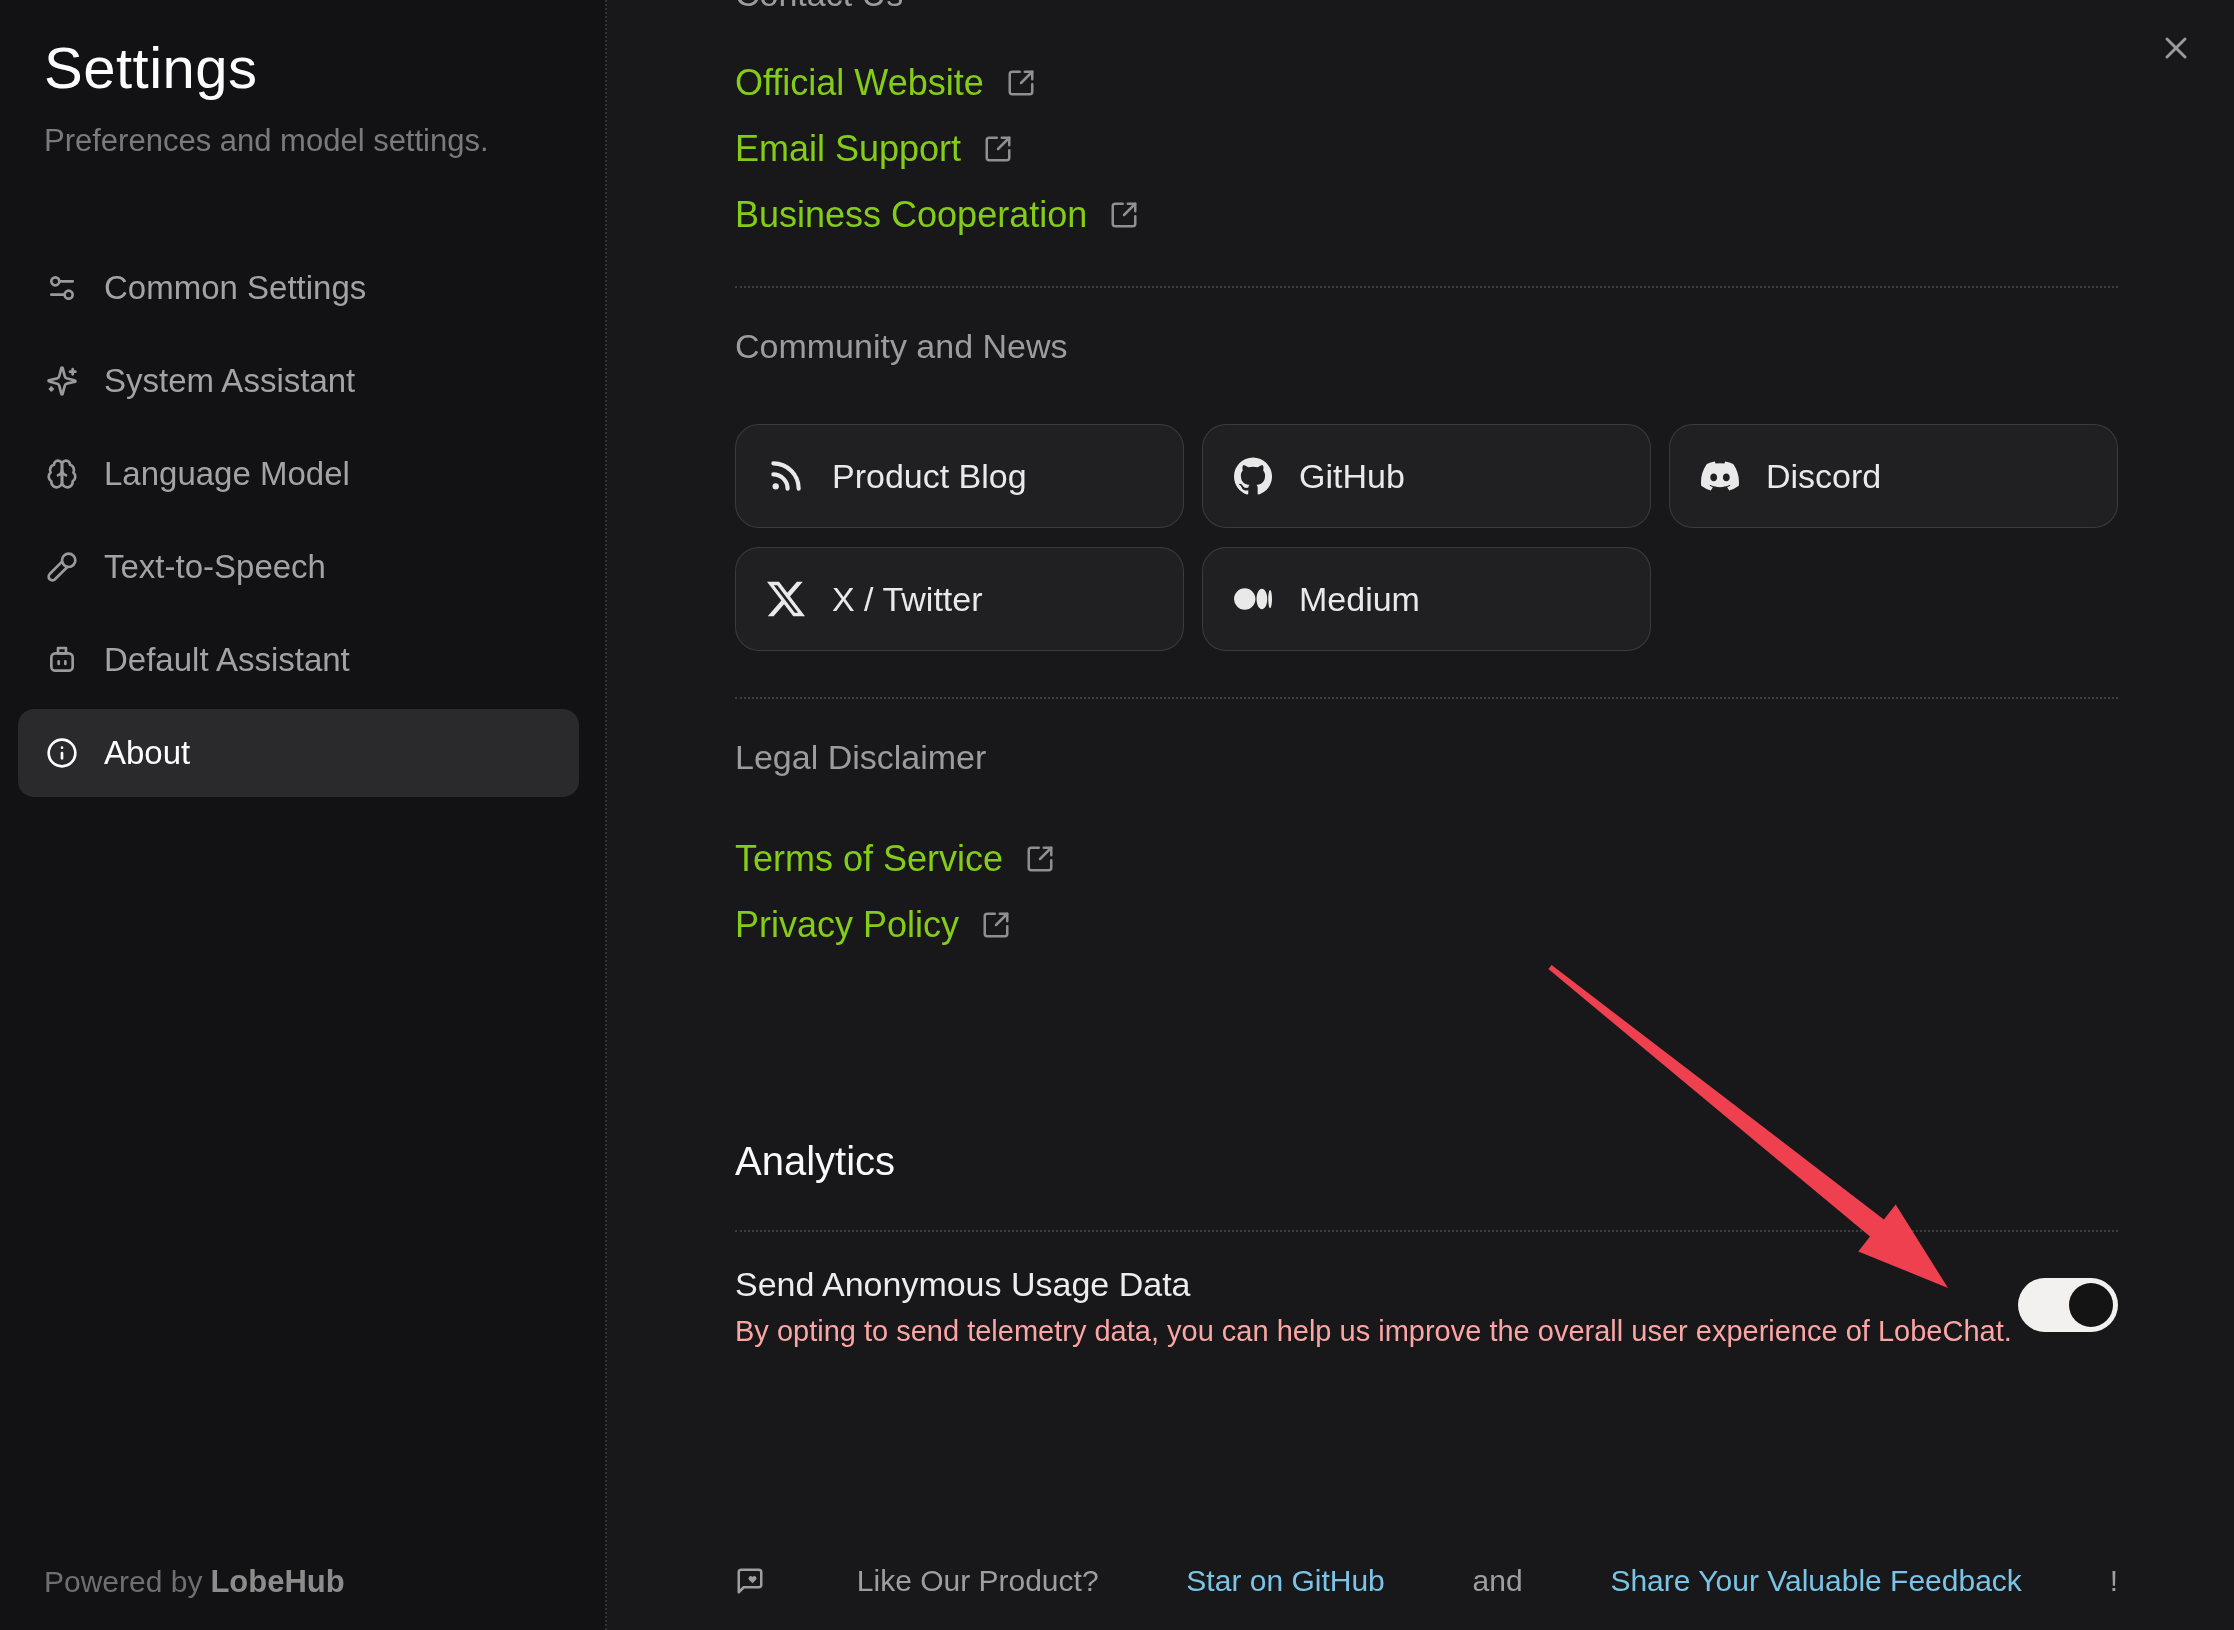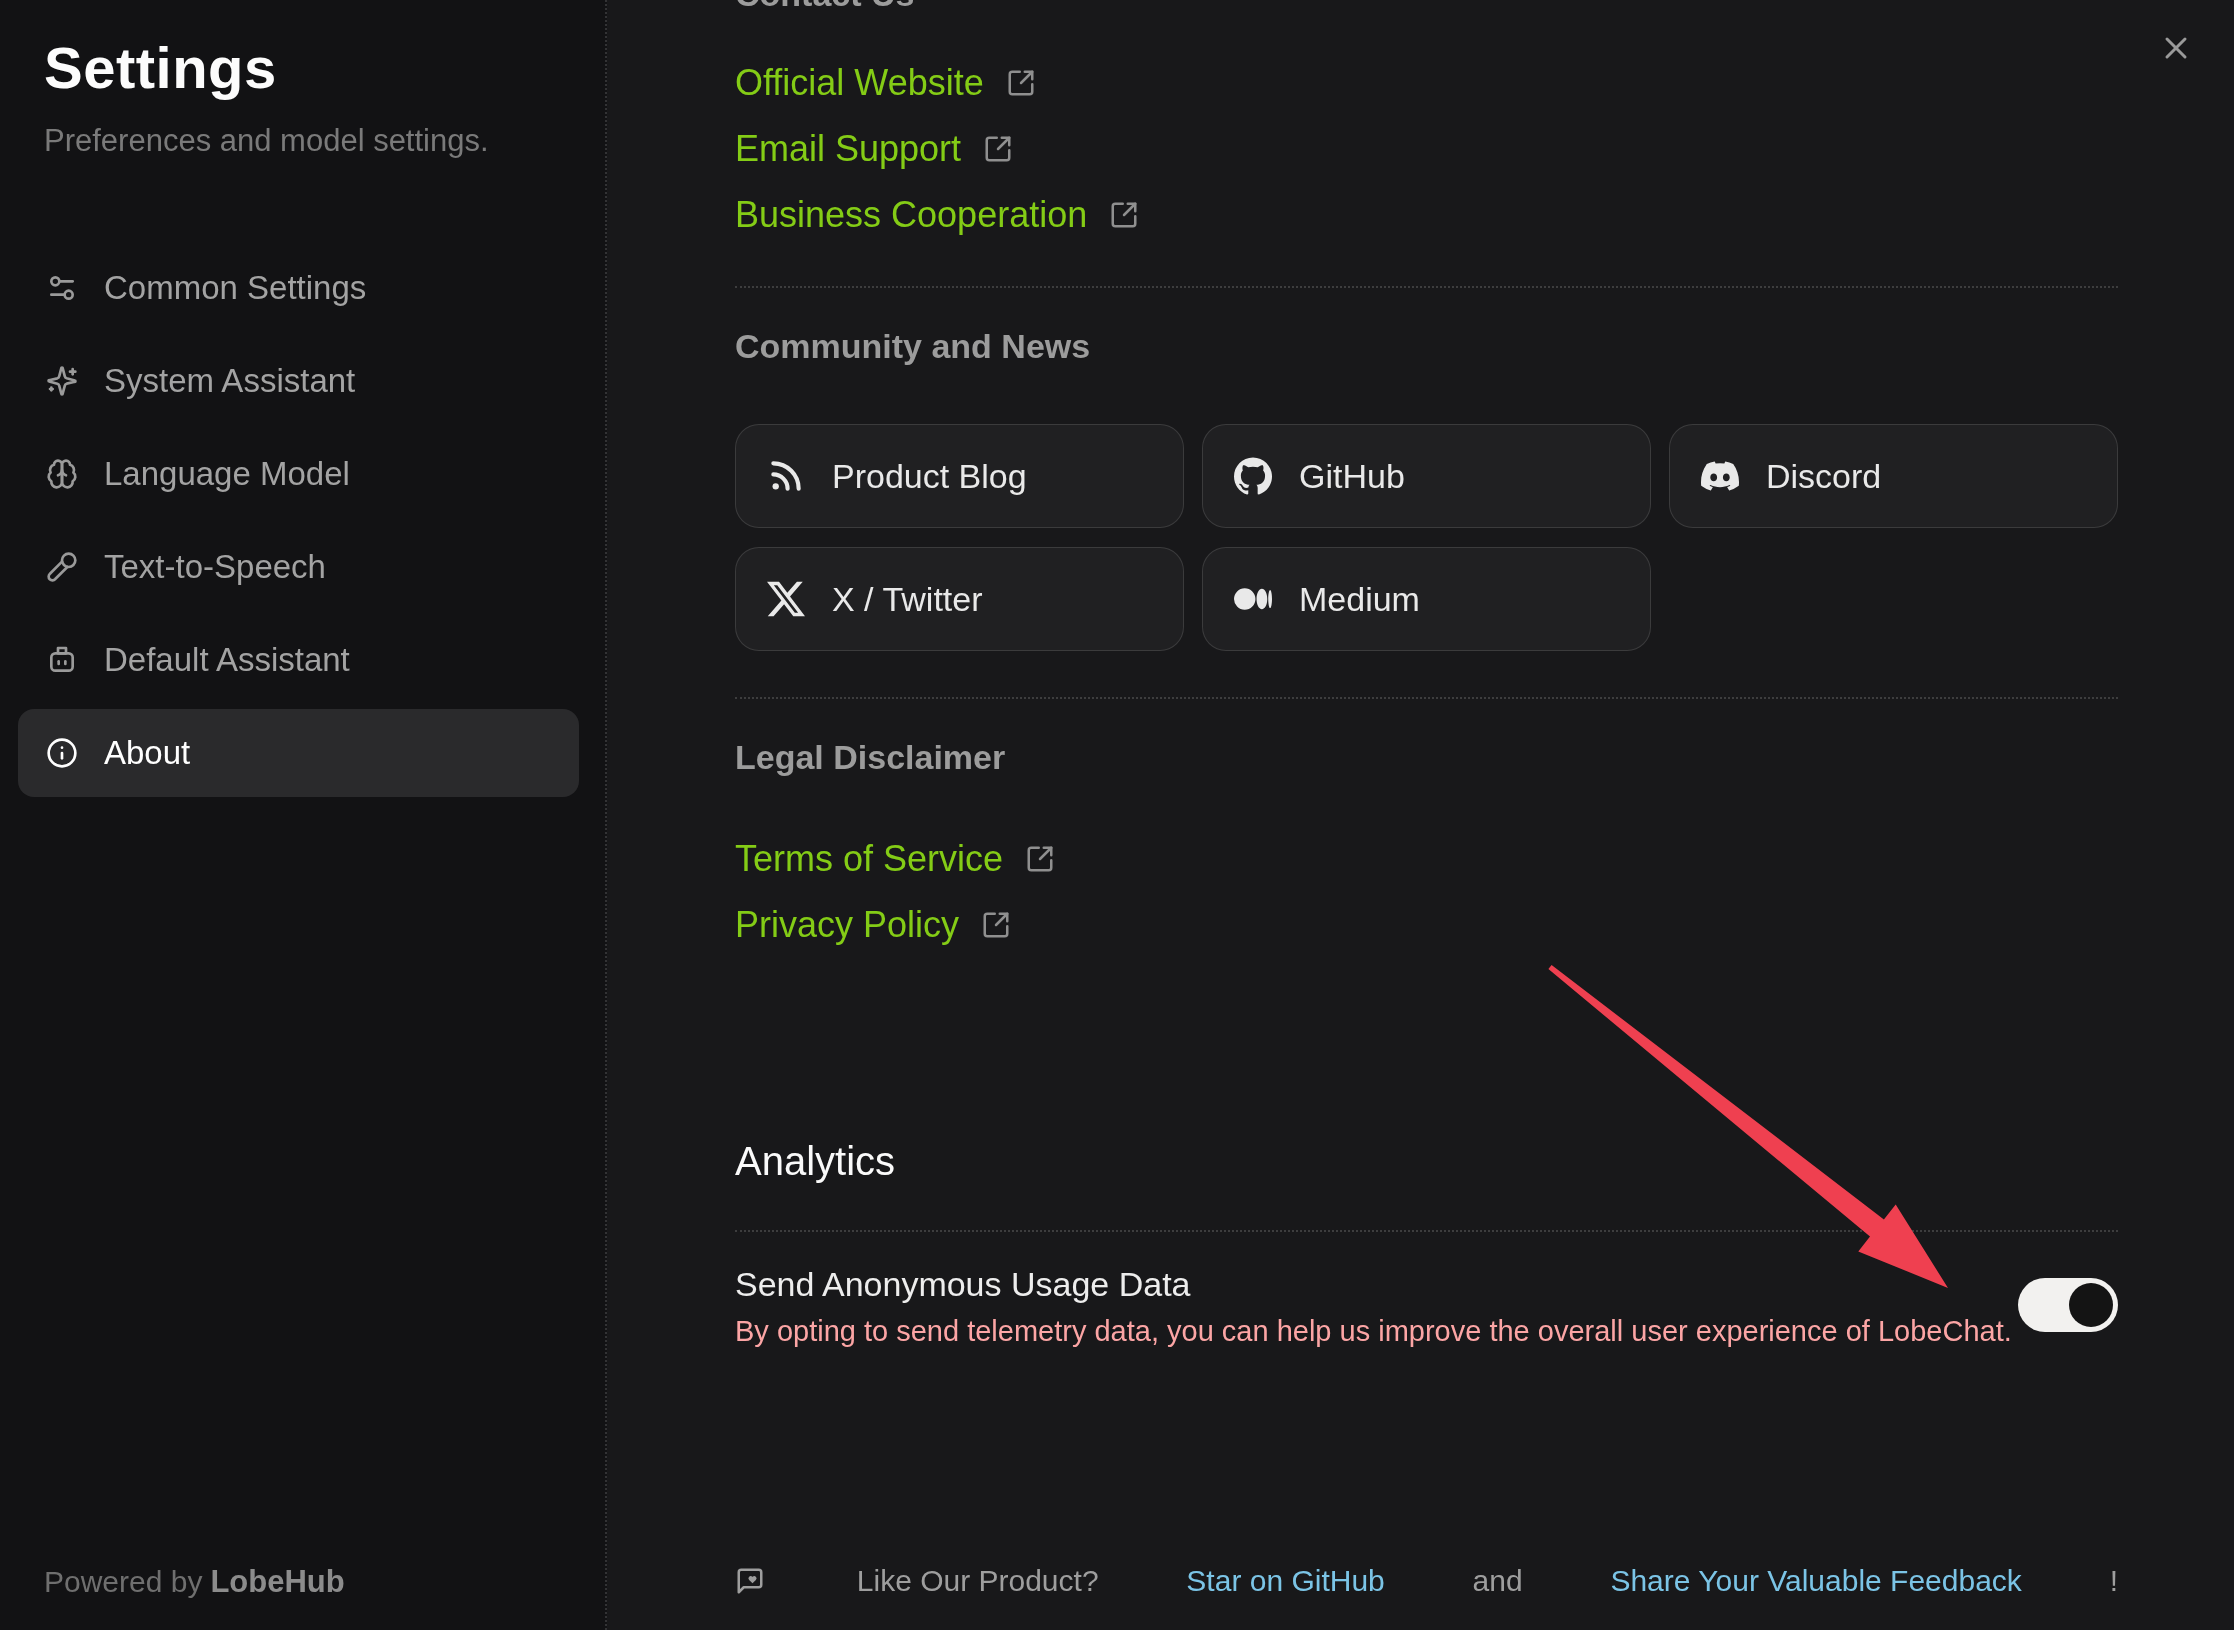--- a/index.html
+++ b/index.html
@@ -8,21 +8,21 @@
     background:#18181a;
     font-family:"Liberation Sans","DejaVu Sans",sans-serif;
     -webkit-font-smoothing:antialiased;
   }
   
   .sidebar{
     position:absolute;left:0;top:0;bottom:0;width:607px;
     background:#121214;border-right:2px dotted rgba(255,255,255,.14);
     box-sizing:border-box;padding:36px 28px 0 44px;
   }
-  .sb-title{margin:0;font-size:58px;line-height:64px;font-weight:700;color:#fcfcfc;letter-spacing:.5px;}
+  .sb-title{margin:0;font-size:58px;line-height:64px;font-weight:400;color:#fcfcfc;letter-spacing:.5px;}
   .sb-subtitle{margin:22px 0 0 0;font-size:31px;line-height:38px;font-weight:400;color:#7a7a7a;}
   .menu{margin:84px 0 0 -26px;width:561px;display:flex;flex-direction:column;gap:5px;}
   .menu-item{
     display:flex;align-items:center;height:88px;padding:0 20px 0 28px;
     border-radius:16px;box-sizing:border-box;cursor:pointer;color:#a3a3a3;
   }
   .menu-item .mi-icon{width:32px;height:32px;flex:0 0 32px;display:flex;align-items:center;justify-content:center;}
   .menu-item .mi-icon svg{width:32px;height:32px;stroke:#9a9a9a;}
   .menu-item .mi-label{margin-left:26px;font-size:33px;line-height:40px;}
   .menu-item.active{background:#2a2a2c;color:#ffffff;}
@@ -33,21 +33,21 @@
   .content{
     position:absolute;left:609px;top:0;right:0;bottom:0;
     box-sizing:border-box;padding:0 116px 0 126px;
     display:flex;flex-direction:column;
   }
   .close-btn{
     position:absolute;top:30px;right:40px;width:36px;height:36px;
     background:none;border:none;padding:0;cursor:pointer;
   }
   .close-btn svg{width:36px;height:36px;stroke:#9a9a9a;}
-  .section-h{margin:0;font-size:34px;line-height:40px;font-weight:700;color:#9c9c9c;}
+  .section-h{margin:0;font-size:34px;line-height:40px;font-weight:400;color:#9c9c9c;}
   .section-h.cutoff{position:relative;top:-26px;margin-top:0;}
   .linklist{display:flex;flex-direction:column;}
   .link-row{display:flex;align-items:center;height:66px;cursor:pointer;width:max-content;}
   .link-label{font-size:36px;color:#84cc16;line-height:44px;}
   .ext-icon{margin-left:22px;display:flex;}
   .ext-icon svg{width:30px;height:30px;stroke:#8f8f8f;}
   .divider{border:none;border-top:2px dotted rgba(255,255,255,.16);margin:0;height:0;}
   .btn-grid{
     display:grid;grid-template-columns:repeat(3,1fr);gap:19px 18px;margin-top:58px;
   }

